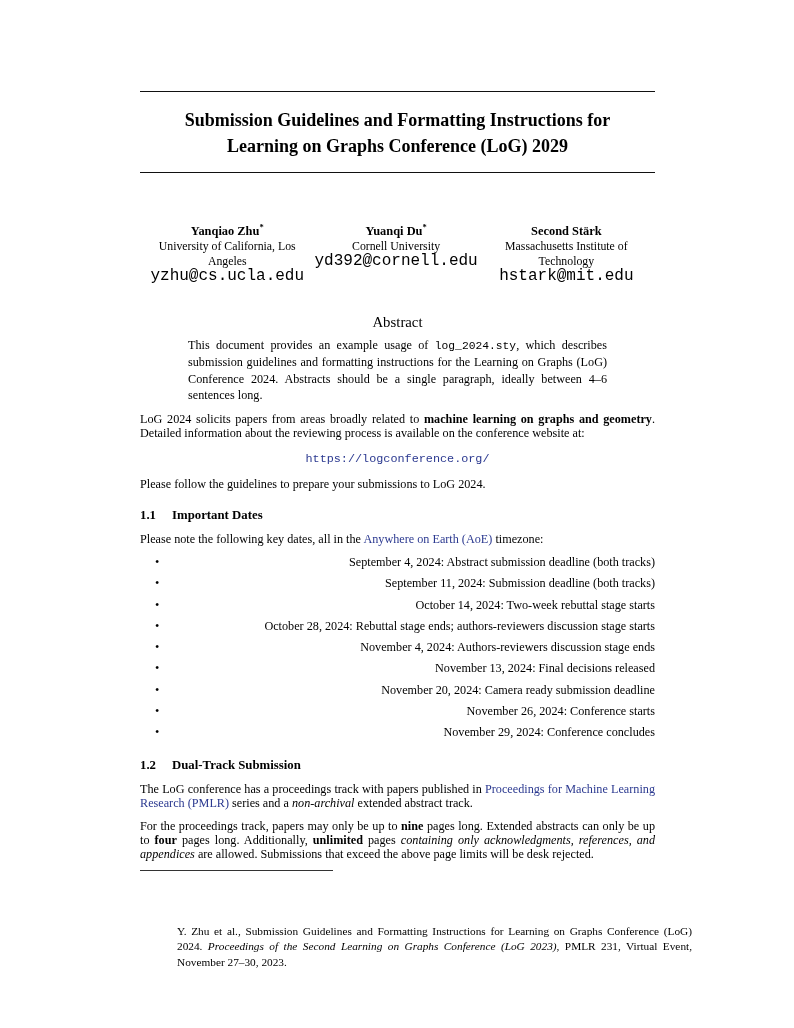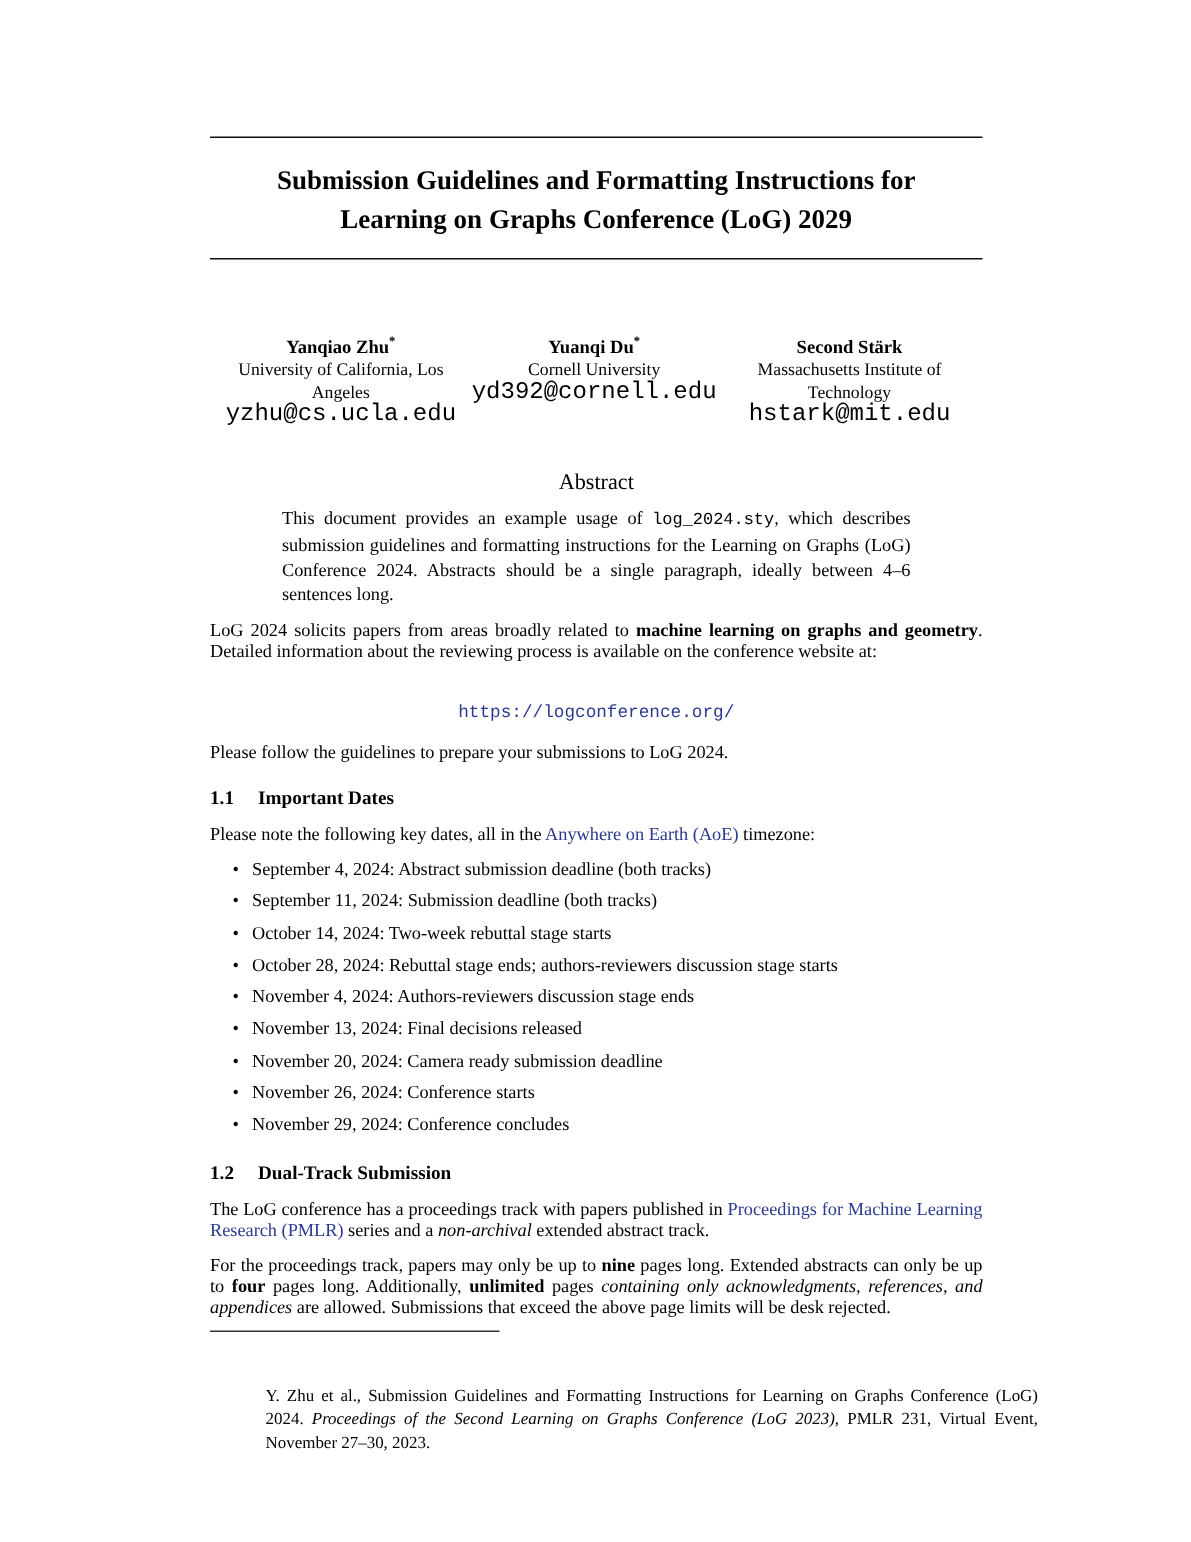--- a/index.html
+++ b/index.html
@@ -25,23 +25,23 @@
     margin:6px auto 0; width:419px; font-size:12.2px; line-height:16.2px;
     text-align:justify;
   }
   .tt { font-family:"Liberation Mono", monospace; font-size:11.3px; }
   .sec-heading { margin-top:17px; font-size:15px; font-weight:bold; }
   .sec-heading .num { display:inline-block; min-width:29px; }
   .subsec-heading { margin-top:17px; font-size:12.8px; font-weight:bold; }
   .subsec-heading .num { display:inline-block; min-width:32px; }
   .para { margin-top:9px; font-size:12.2px; line-height:14px; text-align:justify; }
   a.link { color:var(--link,#2b3990); text-decoration:none; cursor:pointer; }
-  .link-row { margin-top:24px; margin-bottom:11px; text-align:center; }
+  .link-row { margin-top:8px; margin-bottom:11px; text-align:center; }
   .link-row a { font-family:"Liberation Mono", monospace; font-size:11.8px; }
-  ul.dates { margin-top:8px; list-style:none; }
+  ul.dates { margin-top:8px; list-style:none;text-align:right; }
   ul.dates li {
     position:relative; padding-left:28px; font-size:12.2px;
     line-height:16.8px; margin-bottom:4.5px;
   }
   ul.dates li::before {
     content:"\2022"; position:absolute; left:15px; top:0; font-size:12.2px;
   }
   .footnote-block { margin-top:9px; }
   .footnote-rule { width:193px; border:0; border-top:1px solid #333; }
   .footnote { margin-top:2px; font-size:10.4px; line-height:14px; padding-left:12px; }

